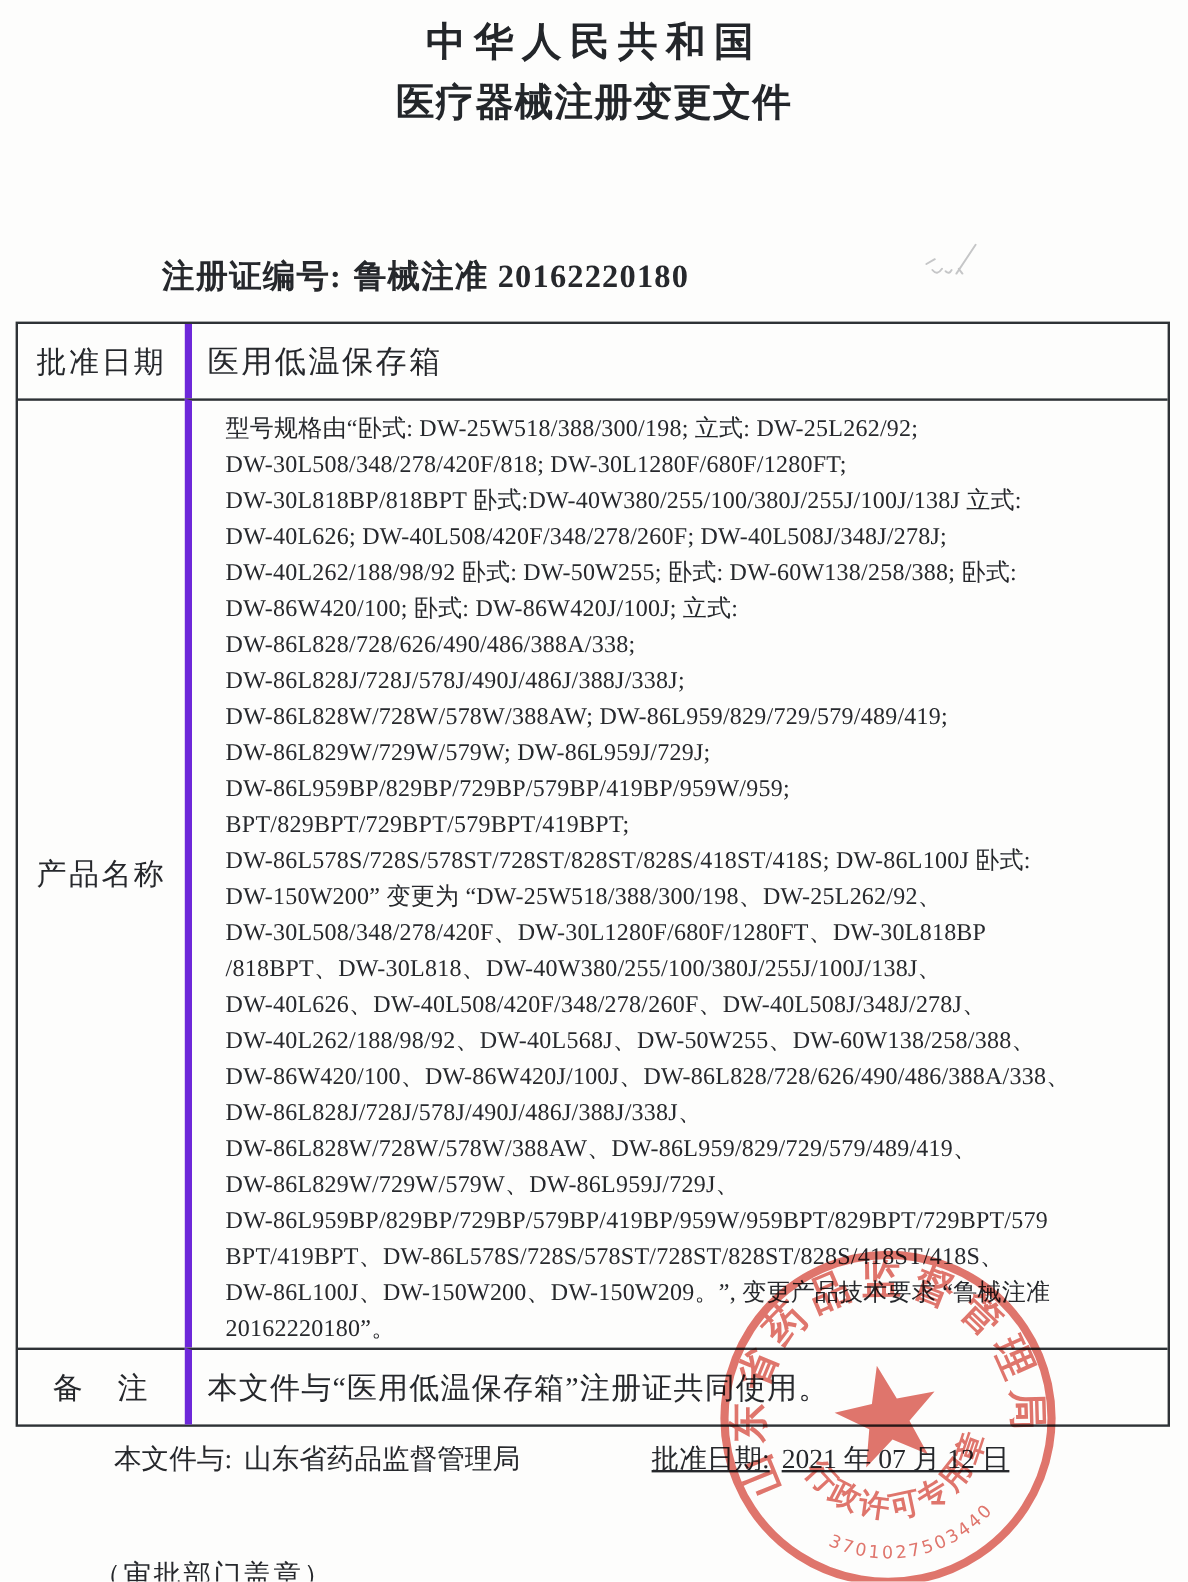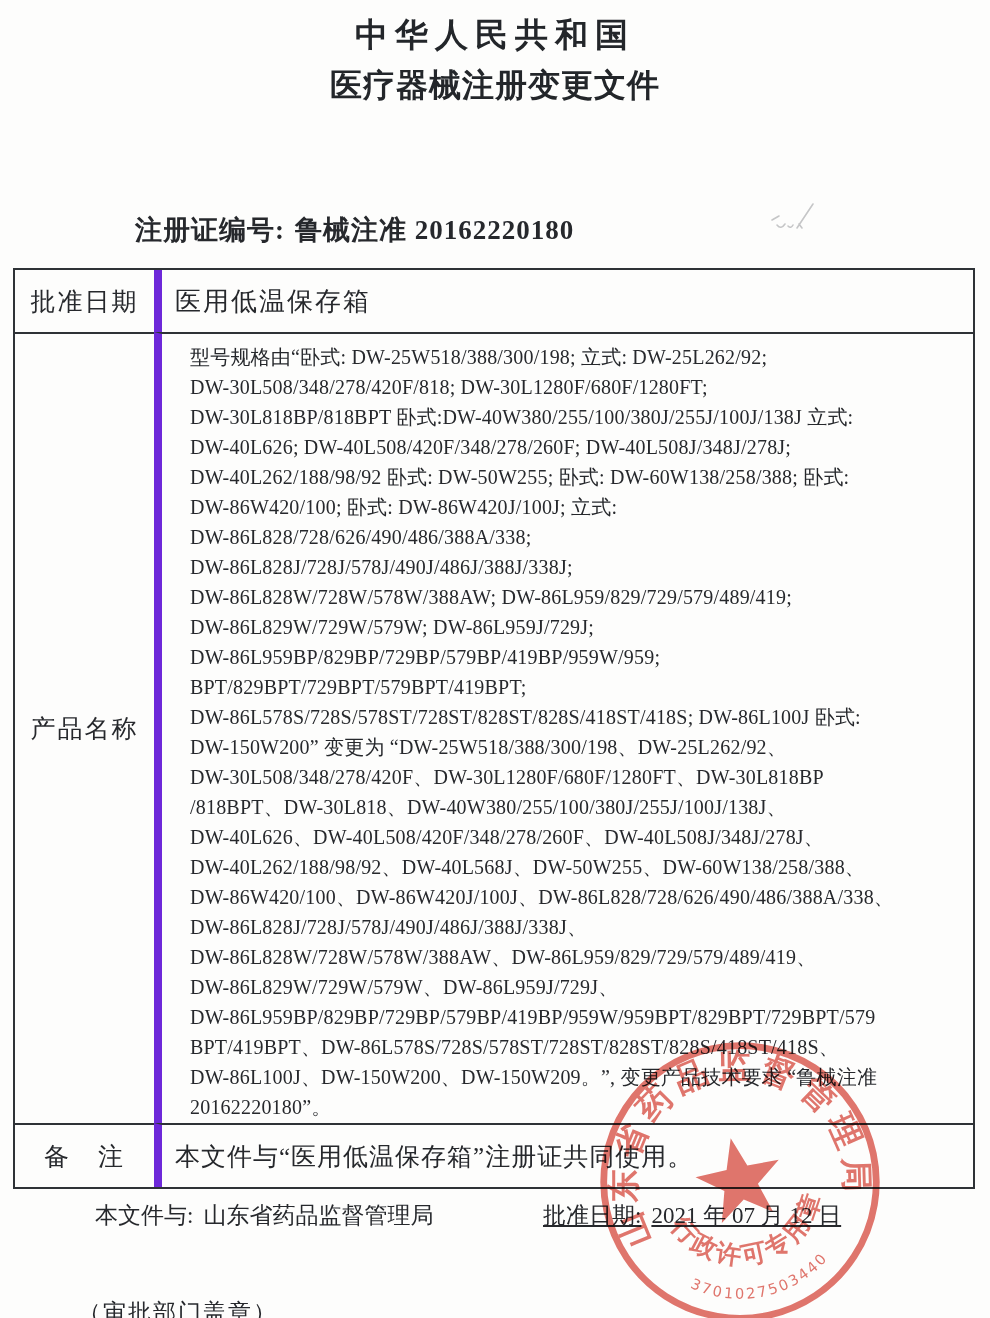--- a/index.html
+++ b/index.html
@@ -29,21 +29,21 @@
   .doc-table{
     position:absolute;left:13px;top:268px;width:962px;
     display:grid;
     grid-template-columns:139px 1fr;
     grid-template-rows:62px 791px 64px;
     border:2px solid #2e3236;
     background:transparent;
     box-sizing:border-box;
   }
   .cell{box-sizing:border-box;}
-  .cell.col2{border-left:8px solid #6d28d9;}
+  .cell.col2{border-left:6px solid #6d28d9;}
   .cell.rowline{border-top:2px solid #2e3236;}
   .label-cell{
     display:flex;align-items:center;justify-content:center;
     font-size:25px;letter-spacing:2px;color:#26282c;
   }
   .name-cell{
     display:flex;align-items:center;
     padding-left:13px;font-size:26px;letter-spacing:2px;color:#26282c;
   }
   .content-cell{

